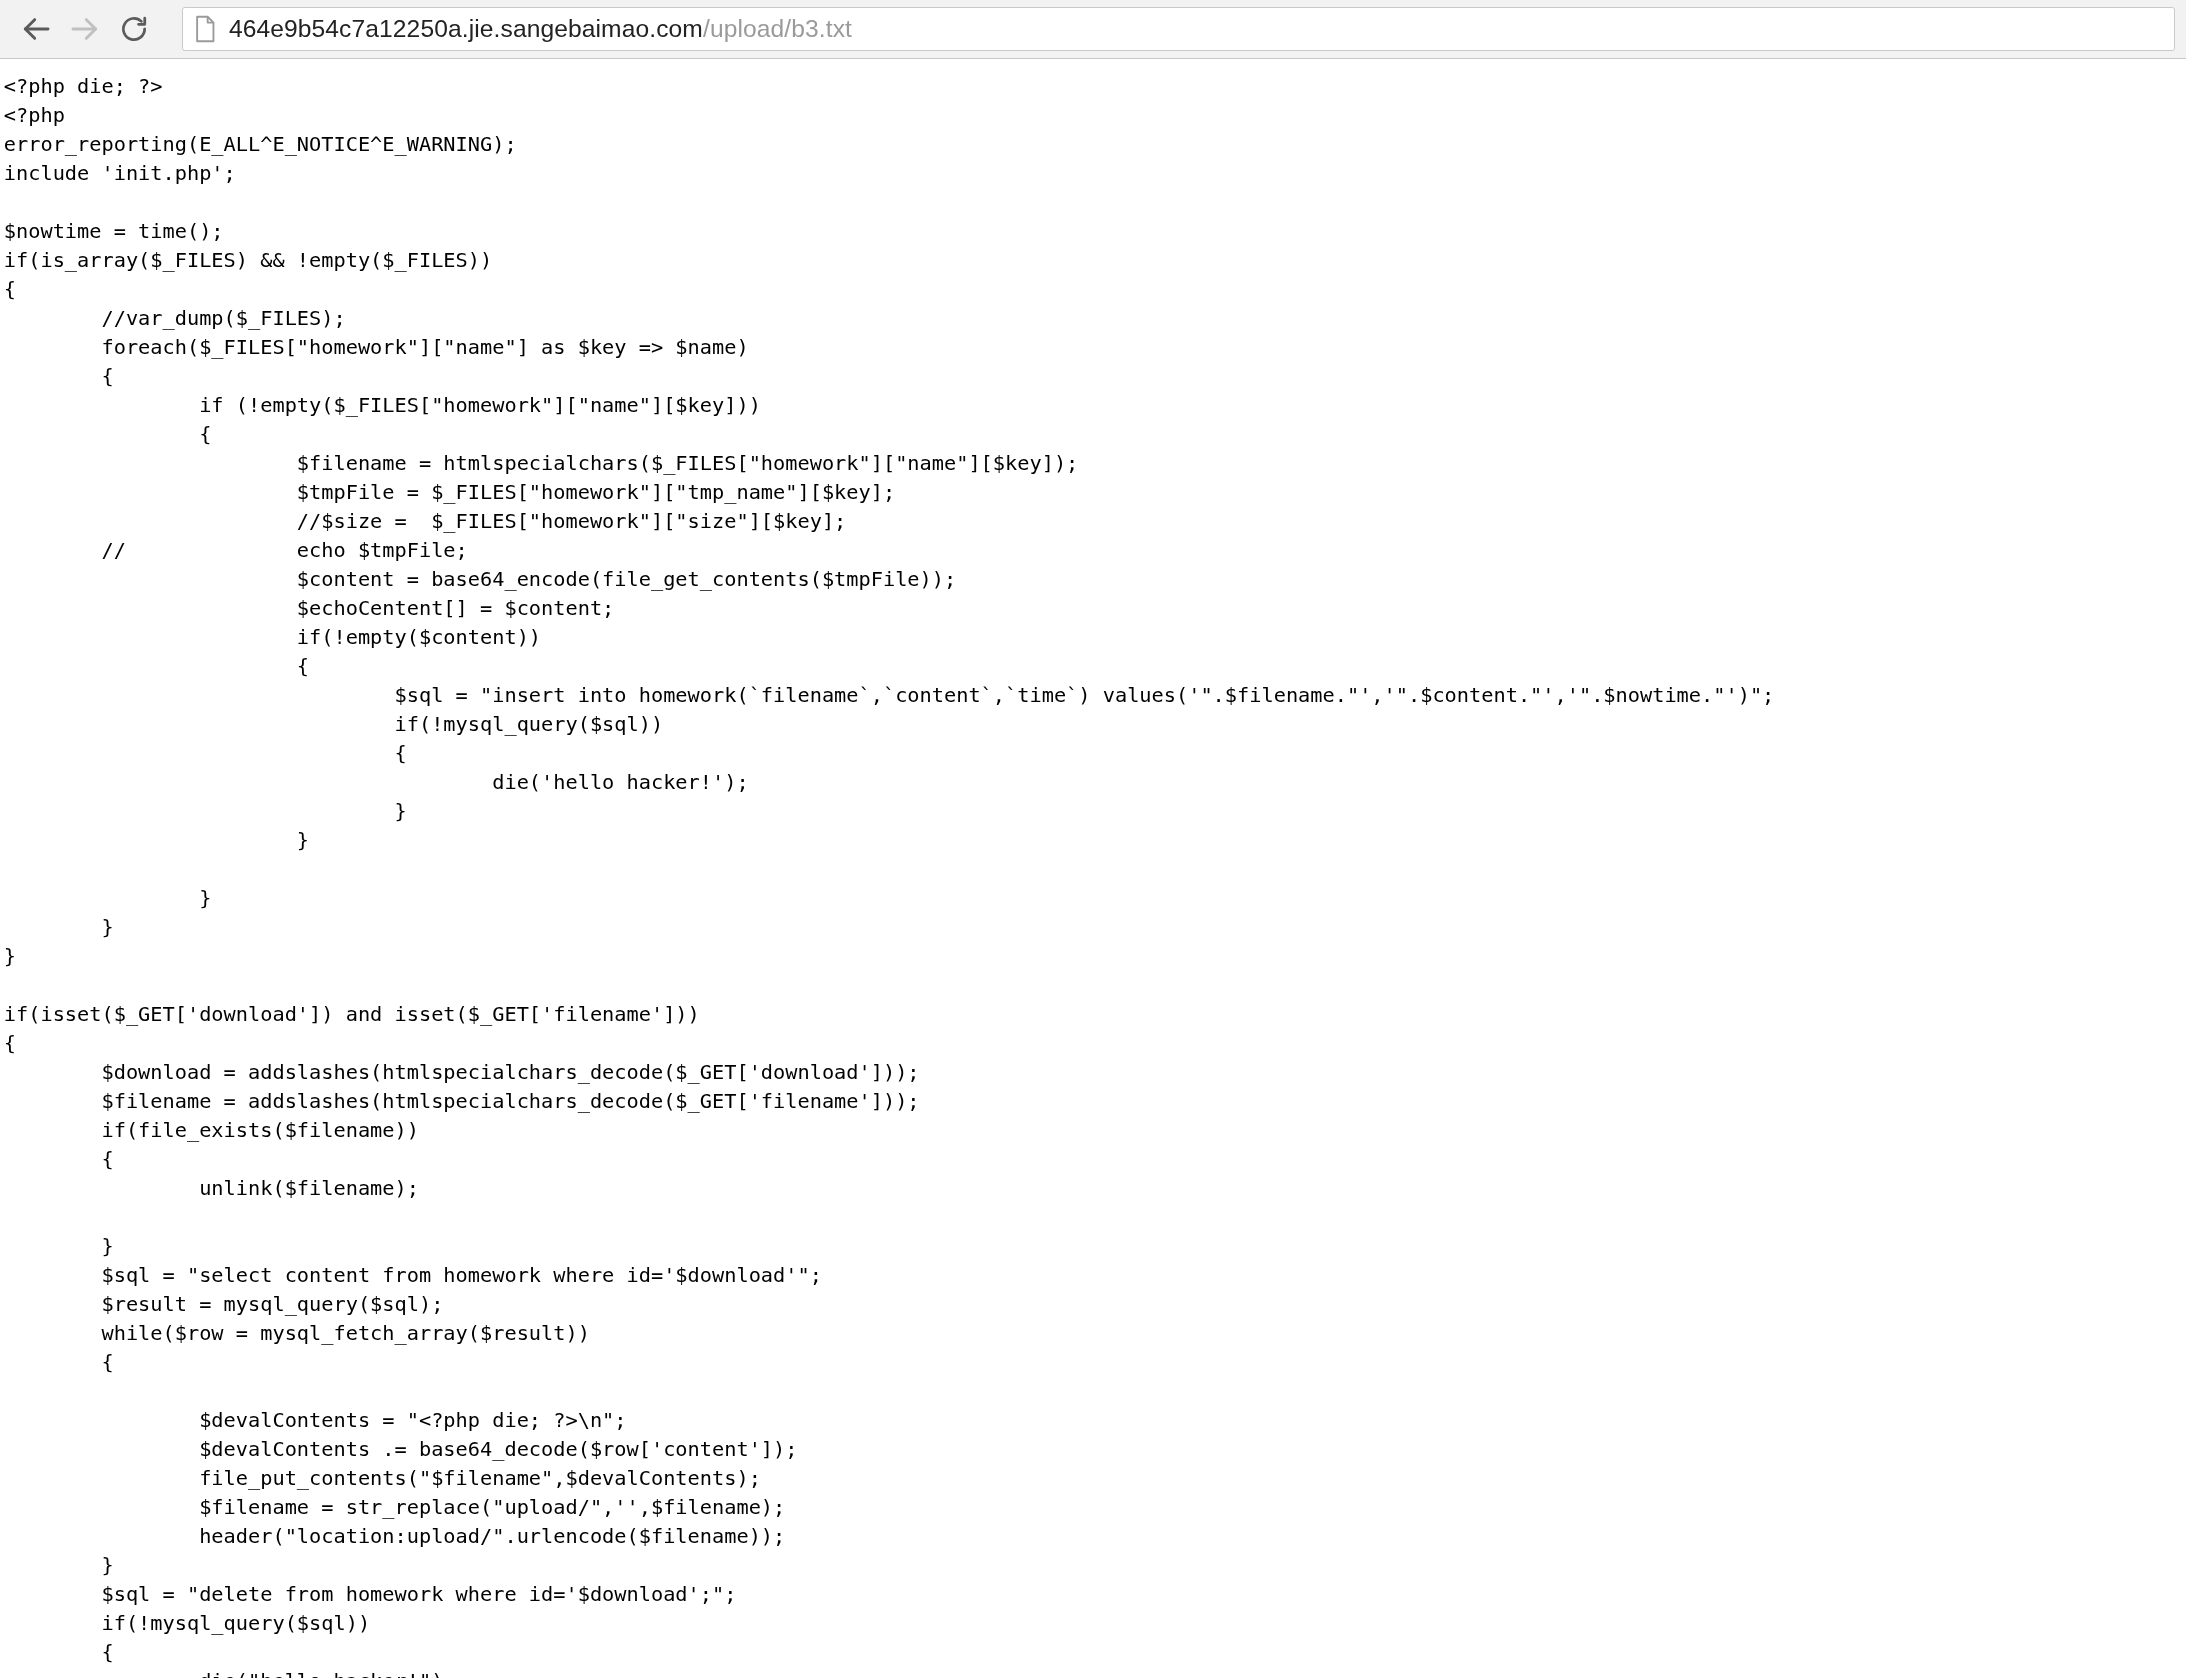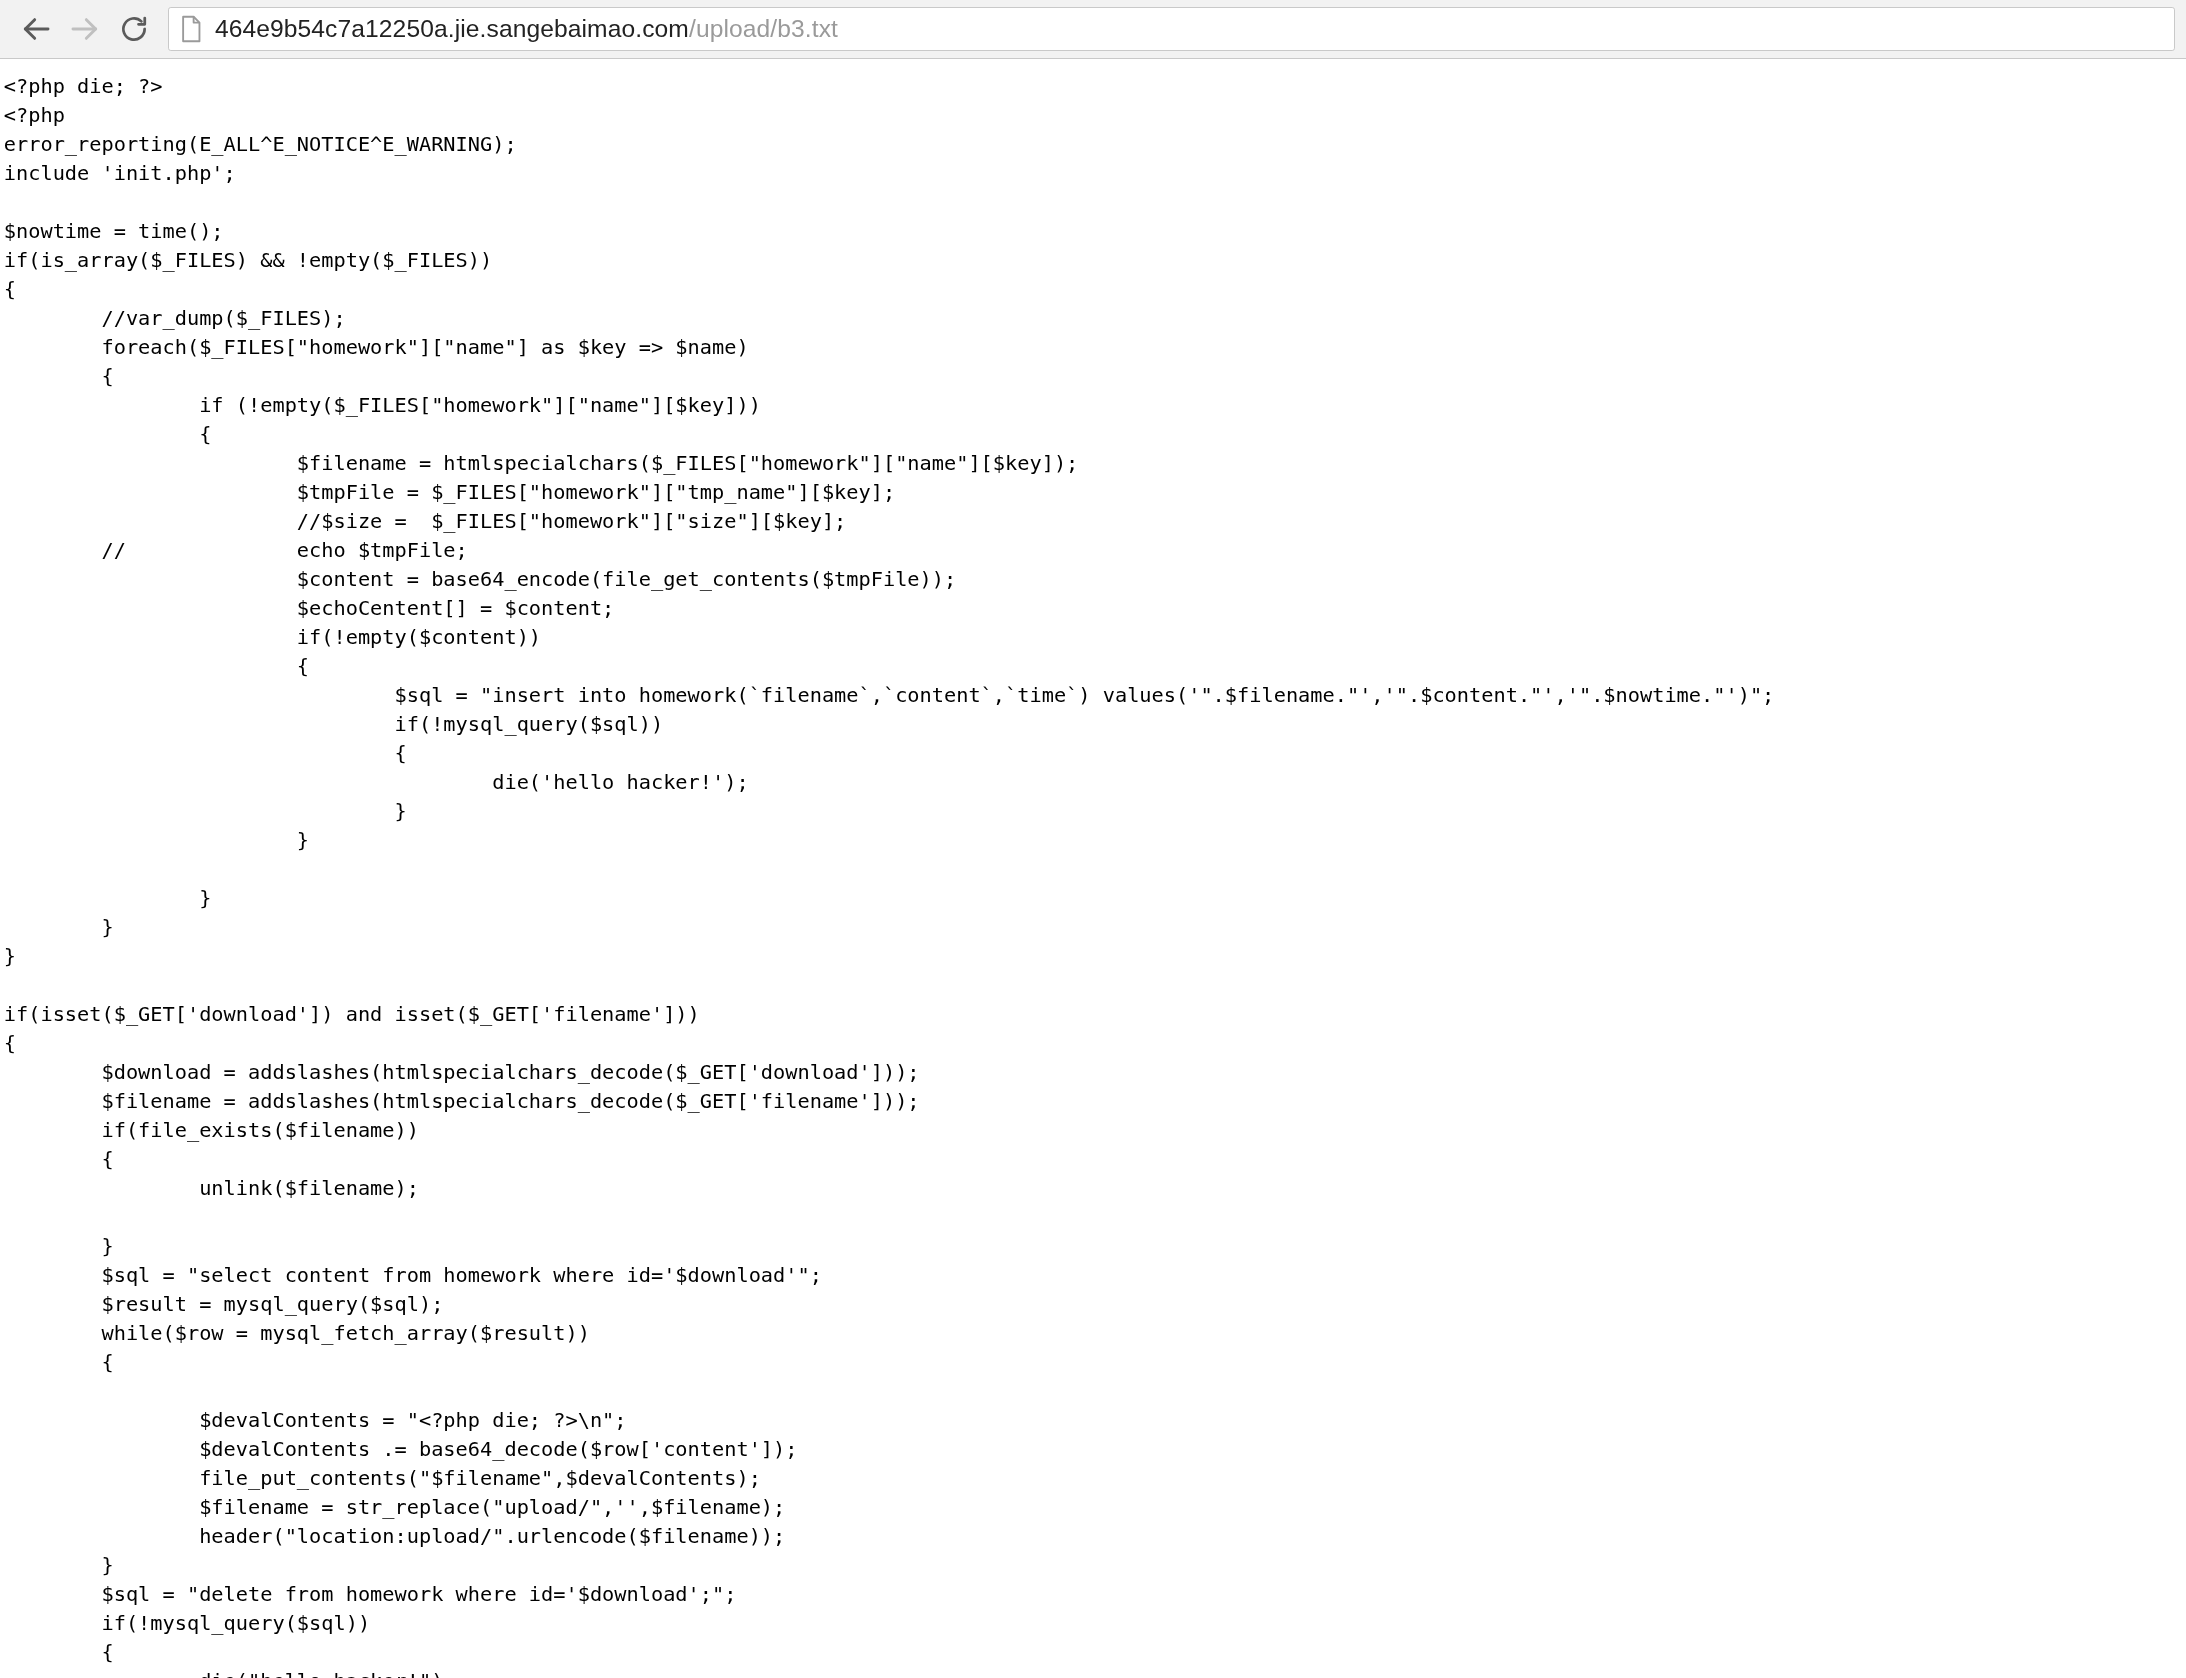--- a/index.html
+++ b/index.html
@@ -30,21 +30,21 @@
     justify-content: center;
     flex: 0 0 auto;
   }
   .nav-btn svg { display: block; }
   .arrow-back { color: #5b5b5b; }
   .arrow-fwd { color: #c0c0c0; }
   .reload { color: #5b5b5b; }
 
   .omnibox {
     flex: 1 1 auto;
-    margin-left: 10px;
+    margin-left: 24px;
     height: 44px;
     background: #ffffff;
     border: 0.9px solid #c9c9c9;
     border-radius: 2.8px;
     display: flex;
     align-items: center;
     padding: 0 9.5px;
     box-sizing: border-box;
   }
   .page-icon {

